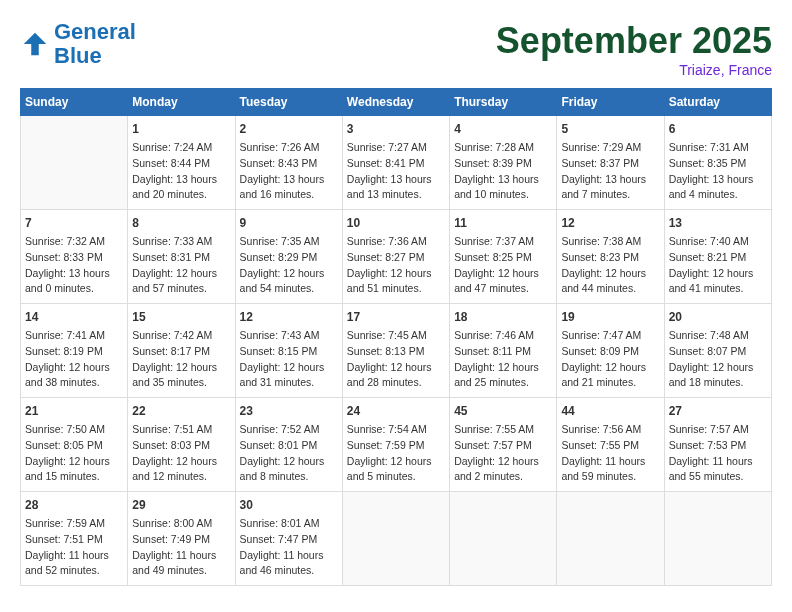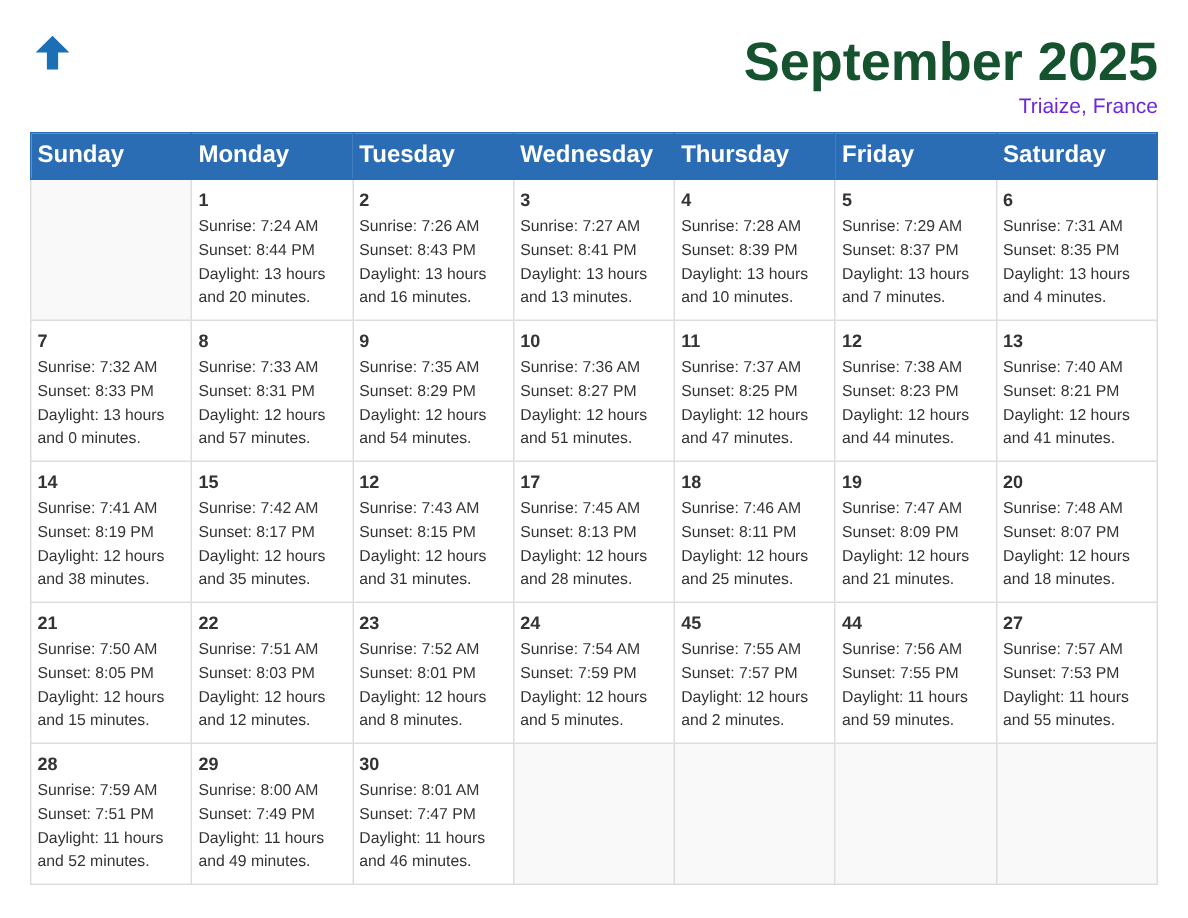--- a/index.html
+++ b/index.html
@@ -49,21 +49,21 @@
     table {
       width: 100%;
       border-collapse: collapse;
       font-size: 11px;
     }
     thead tr th {
       background-color: #2a6db5;
       color: #fff;
       padding: 6px 4px;
       text-align: left;
-      font-size: 16px;
+      font-size: 12px;
       font-weight: bold;
       border: 1px solid #2a6db5;
     }
     tbody tr {
       border-bottom: 1px solid #ccc;
     }
     tbody tr td {
       vertical-align: top;
       padding: 4px 4px 6px 4px;
       border: 1px solid #ddd;
@@ -94,20 +94,24 @@
     }
   </style>
 </head>
 <body>
 
 <div class="header">
   <div class="logo">
     <svg class="logo-icon" viewBox="0 0 40 40">
       <polygon points="20,5 35,20 25,20 25,35 15,35 15,20 5,20" fill="#1a6fb5"></polygon>
     </svg>
+    <div class="logo-text">
+      <div><span>General</span></div>
+      <div><span style="color:#1a6fb5">Blue</span></div>
+    </div>
   </div>
   <div class="title-block">
     <div class="month-title">September 2025</div>
     <div class="location">Triaize, France</div>
   </div>
 </div>
 
 <table>
   <thead>
     <tr>

